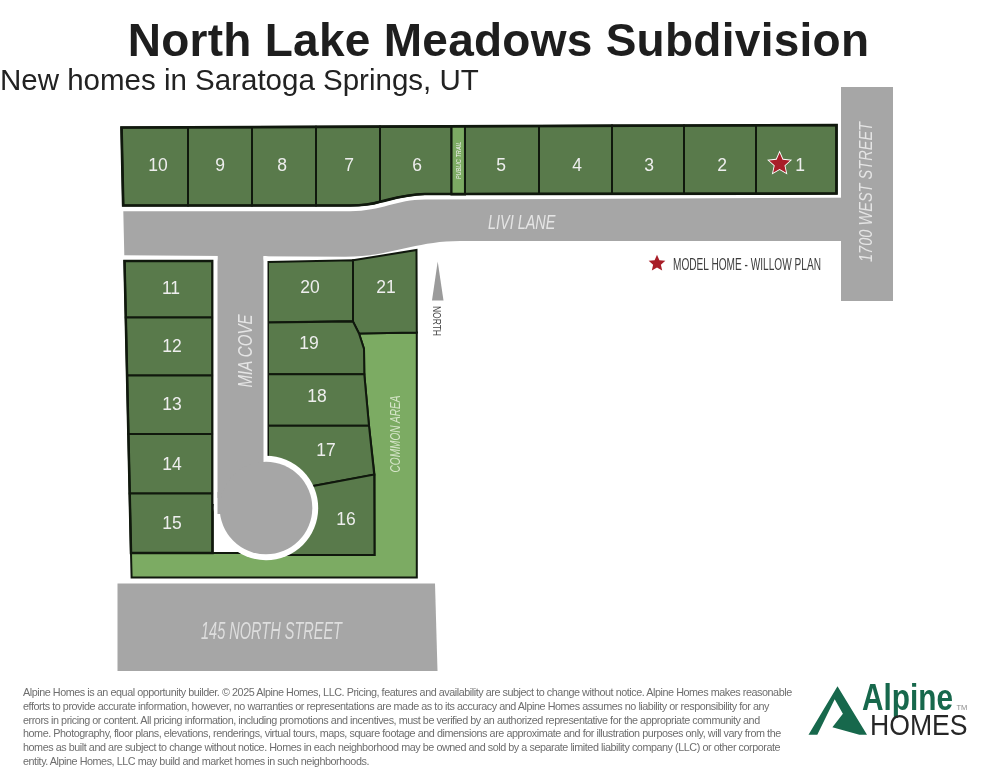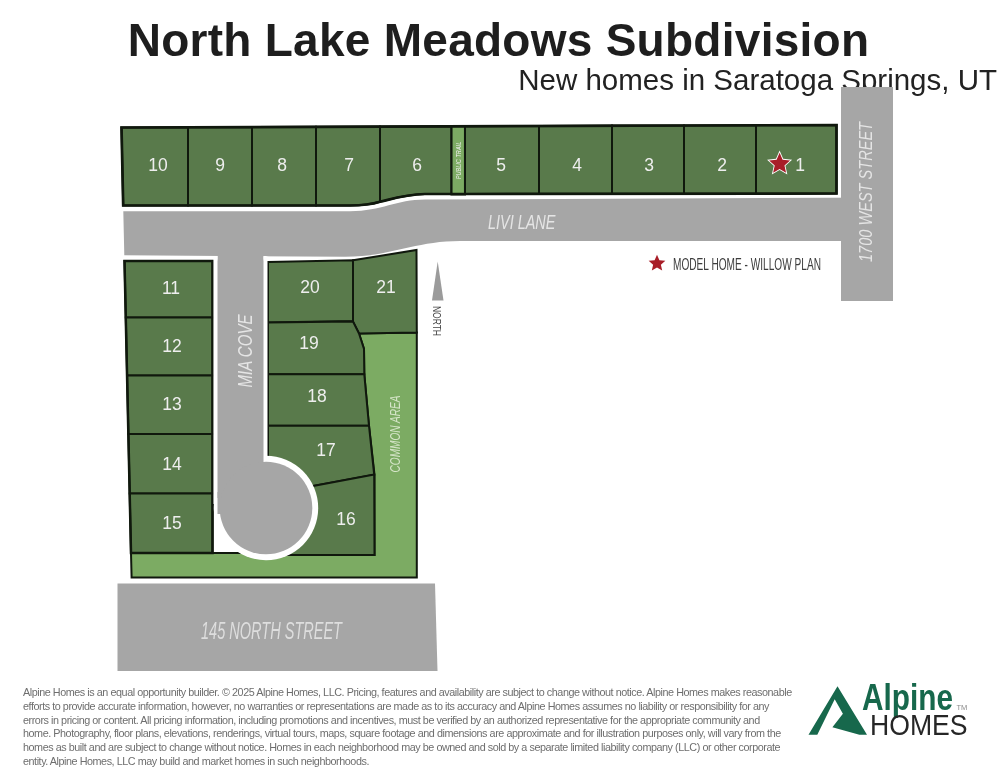--- a/index.html
+++ b/index.html
@@ -4,21 +4,21 @@
 <style>
   html,body{margin:0;padding:0;background:#ffffff;width:997px;height:768px;overflow:hidden;}
   body{font-family:"Liberation Sans", sans-serif;position:relative;}
   .abs{position:absolute;}
 </style>
 </head>
 <body>
 
 <div class="abs" style="left:0;top:17px;width:997px;text-align:center;font-weight:bold;font-size:46px;color:#1e1e1e;letter-spacing:0.27px;line-height:46px;">North Lake Meadows Subdivision</div>
 
-<div class="abs" style="left:0;top:65px;width:997px;text-align:right;font-size:29.5px;color:#222222;line-height:30px;">New homes in Saratoga Springs, UT</div>
+<div class="abs" style="left:0;top:65px;width:997px;text-align:left;font-size:29.5px;color:#222222;line-height:30px;">New homes in Saratoga Springs, UT</div>
 
 <svg class="abs" style="left:0;top:0;" width="997" height="768" viewBox="0 0 997 768">
   <g stroke-linejoin="miter">
 
   <polygon points="121.5,127.5 188,127.2 188,205.5 123.2,205.5" fill="#597a4b" stroke="#10180d" stroke-width="2"></polygon>
 
   <polygon points="188,127.2 252,126.9 252,205.5 188,205.5" fill="#597a4b" stroke="#10180d" stroke-width="2"></polygon>
 
   <polygon points="252,126.9 316,126.7 316,205.5 252,205.5" fill="#597a4b" stroke="#10180d" stroke-width="2"></polygon>
 

